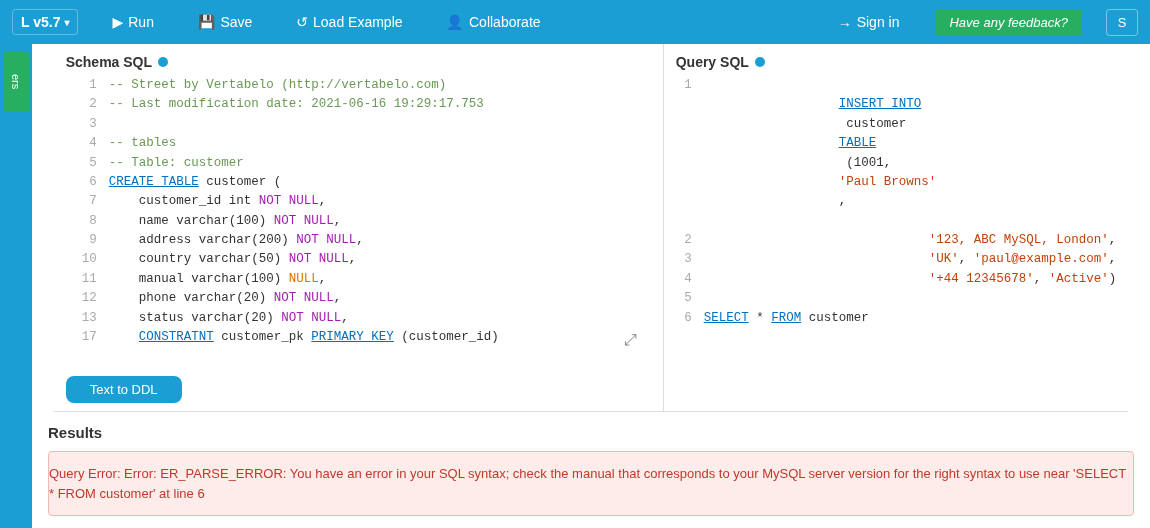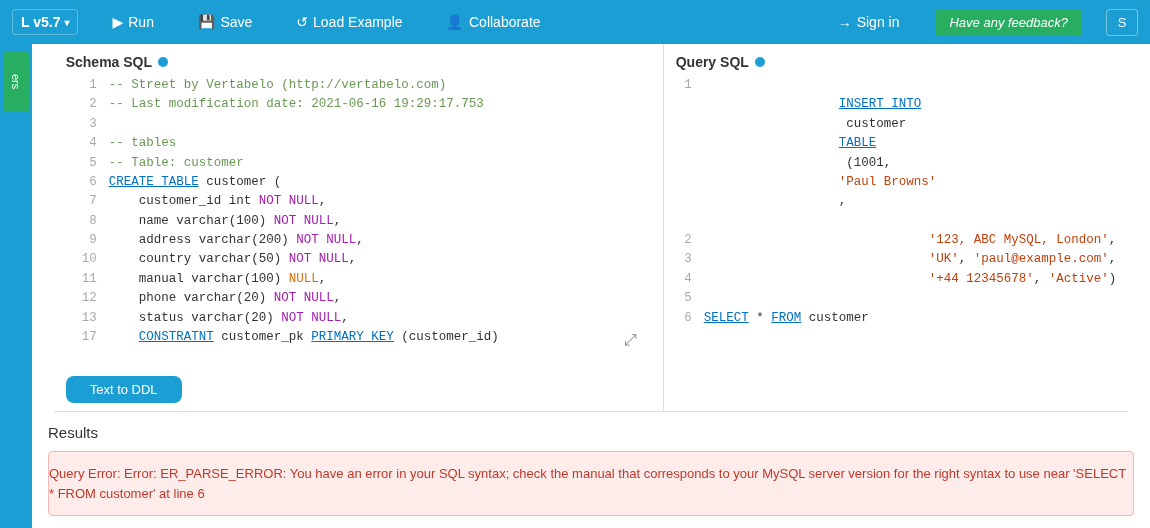--- a/index.html
+++ b/index.html
@@ -173,21 +173,21 @@
       background: #fff;
     }
 
     
     .results-section {
       padding: 12px 16px;
       background: #fff;
     }
     .results-title {
       font-size: 15px;
-      font-weight: 400;
+      font-weight: 700;
       color: #333;
       margin-bottom: 10px;
     }
     .error-box {
       background: #fdecea;
       border: 1px solid #f5b7b1;
       border-radius: 4px;
       padding: 12px 0;
       font-size: 13px;
       color: #c0392b;

